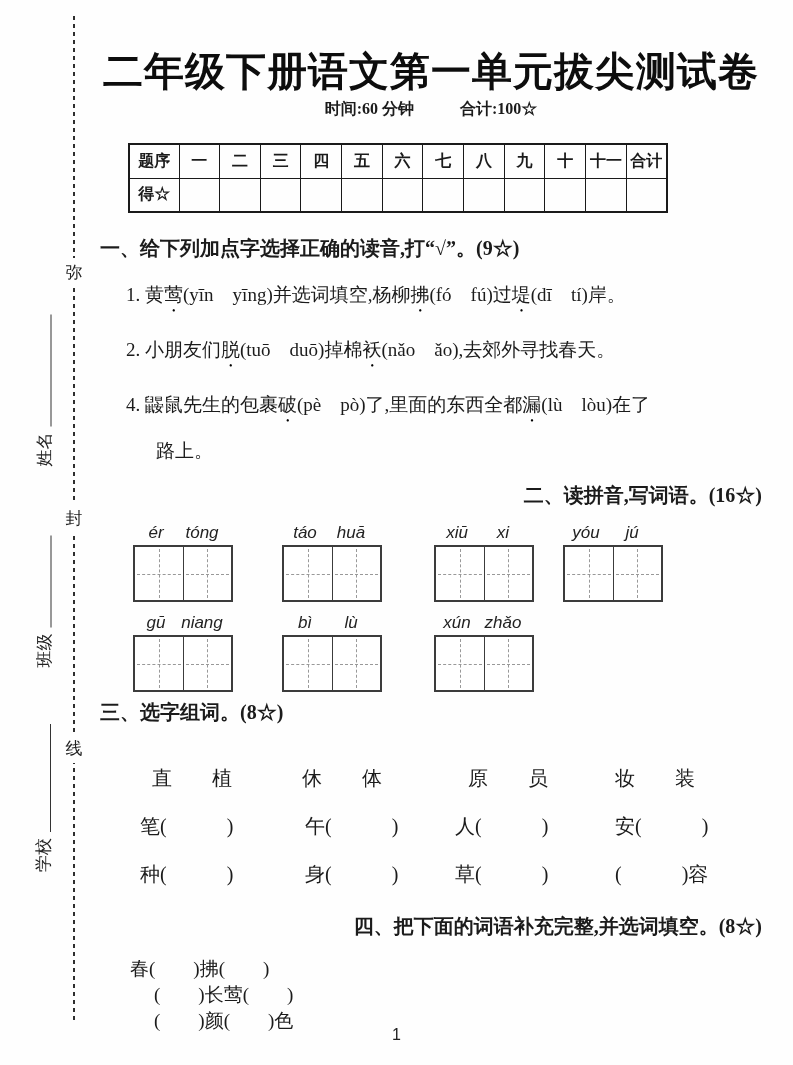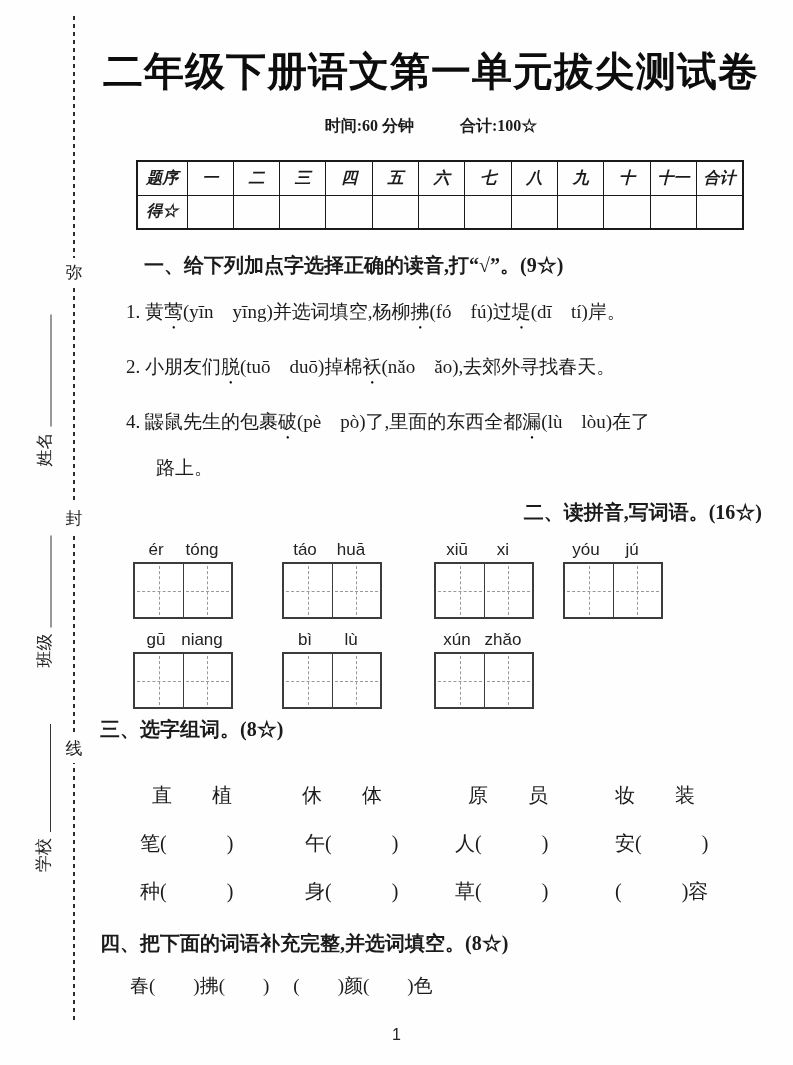--- a/index.html
+++ b/index.html
@@ -36,52 +36,52 @@
   .sg-school{ left:-43px; top:775px; width:172px; }
   .sg-school .blank{ width:108px; }
 
   
   .main { position:absolute; left:100px; top:0; width:662px; }
   .title {
     margin-top:44px; text-align:center; font-size:40px; font-weight:900;
     font-family:Liberation Mono, monospace; letter-spacing:1px;
     white-space:nowrap; color:#0d0d0d;
   }
-  .meta { margin-top:17px; text-align:center; font-size:16px; font-weight:bold; }
+  .meta { text-align:center; font-size:16px; font-weight:bold; }
   .meta span + span { margin-left:42px; }
 
   table.score {
-    margin:23px 0 0 36px; border-collapse:collapse; table-layout:fixed;
-    width:608px; border:2px solid #1a1a1a;font-style:italic;
+    margin:23px 0 0 28px; border-collapse:collapse; table-layout:fixed;
+    width:540px; border:2px solid #1a1a1a;
   }
   table.score td {
     border:1px solid #1a1a1a; height:34px; text-align:center;
     font-size:16px; font-weight:bold; overflow:hidden;
   }
   table.score td.first { width:50px; }
 
   .h-sec { font-size:20px; font-weight:bold; line-height:1.25; }
-  .h1 { margin-top:23px;margin-left:44px; }
+  .h1 { margin-top:23px; }
   .h2 { margin-top:19px;text-align:right; }
   .h3 { margin-top:8px; }
-  .h4 { margin-top:26px; }
+  .h4 { margin-top:26px;text-align:right; }
 
   .q-item { margin-top:21px; font-size:19px; line-height:1.35; padding-left:26px; white-space:nowrap; }
   .q-cont { margin-top:12px; font-size:19px; padding-left:56px; }
   .em-dot {
     -webkit-text-emphasis:filled dot #000;
     -webkit-text-emphasis-position:under left;
     text-emphasis:filled dot #000;
     text-emphasis-position:under left;
   }
 
   
   .grid-row { display:flex; padding-left:33px; margin-top:15px; }
   .grid-row.second { margin-top:11px; }
-  .word-group { width:92px; }
+  .word-group { width:92px;font-style:italic; }
   .word-group:nth-child(2) { margin-left:57px; }
   .word-group:nth-child(3) { margin-left:60px; }
   .word-group:nth-child(4) { margin-left:37px; }
   .pinyin { display:flex; font-family:"Liberation Sans", sans-serif; font-size:17px; color:#222; }
   .pinyin span { flex:1; text-align:center; }
   .tzg { display:flex; border:2px solid #3c3c3c; width:100px; height:57px; margin-top:2px; background:#fff; }
   .tzg .cell { position:relative; flex:1; }
   .tzg .cell + .cell { border-left:1.5px solid #3c3c3c; }
   .tzg .cell::before {
     content:""; position:absolute; left:50%; top:2px; bottom:2px;
@@ -97,21 +97,21 @@
   .char-pair { display:flex; gap:40px; }
   .char-pair + .char-pair.g1 { margin-left:70px; }
   .char-pair + .char-pair.g2 { margin-left:86px; }
   .char-pair + .char-pair.g3 { margin-left:67px; }
   .fill-row { display:flex; padding-left:40px; margin-top:21px; font-size:20px; white-space:nowrap; }
   .fill-row .fc1 { width:165px; }
   .fill-row .fc2 { width:150px; }
   .fill-row .fc3 { width:160px; }
 
   
-  .idiom-row { display:flex; padding-left:30px; margin-top:17px; font-size:19px; white-space:nowrap; }
+  .idiom-row { display:flex; padding-left:30px; margin-top:17px; font-size:19px; white-space:nowrap;flex-direction:column; }
   .idiom-row .ic + .ic { margin-left:24px; }
 
   .page-num {
     position:absolute; left:0; right:0; bottom:21px; text-align:center;
     font-size:16px; font-family:"Liberation Sans", sans-serif; color:#222;
   }
 </style>
 </head>
 <body>
 
@@ -289,19 +289,20 @@
     <div class="fill-row">
       <span class="fc1">种(　　　)</span>
       <span class="fc2">身(　　　)</span>
       <span class="fc3">草(　　　)</span>
       <span class="fc4">(　　　)容</span>
     </div>
 
     <div class="h-sec h4">四、把下面的词语补充完整,并选词填空。(8☆)</div>
     <div class="idiom-row">
       <span class="ic">春(　　)拂(　　)</span>
+      <span class="ic">(　　)长莺(　　)</span>
       <span class="ic">(　　)颜(　　)色</span>
     </div>
 
   </div>
 
   <div class="page-num">1</div>
 </div>
 
 </body></html>

